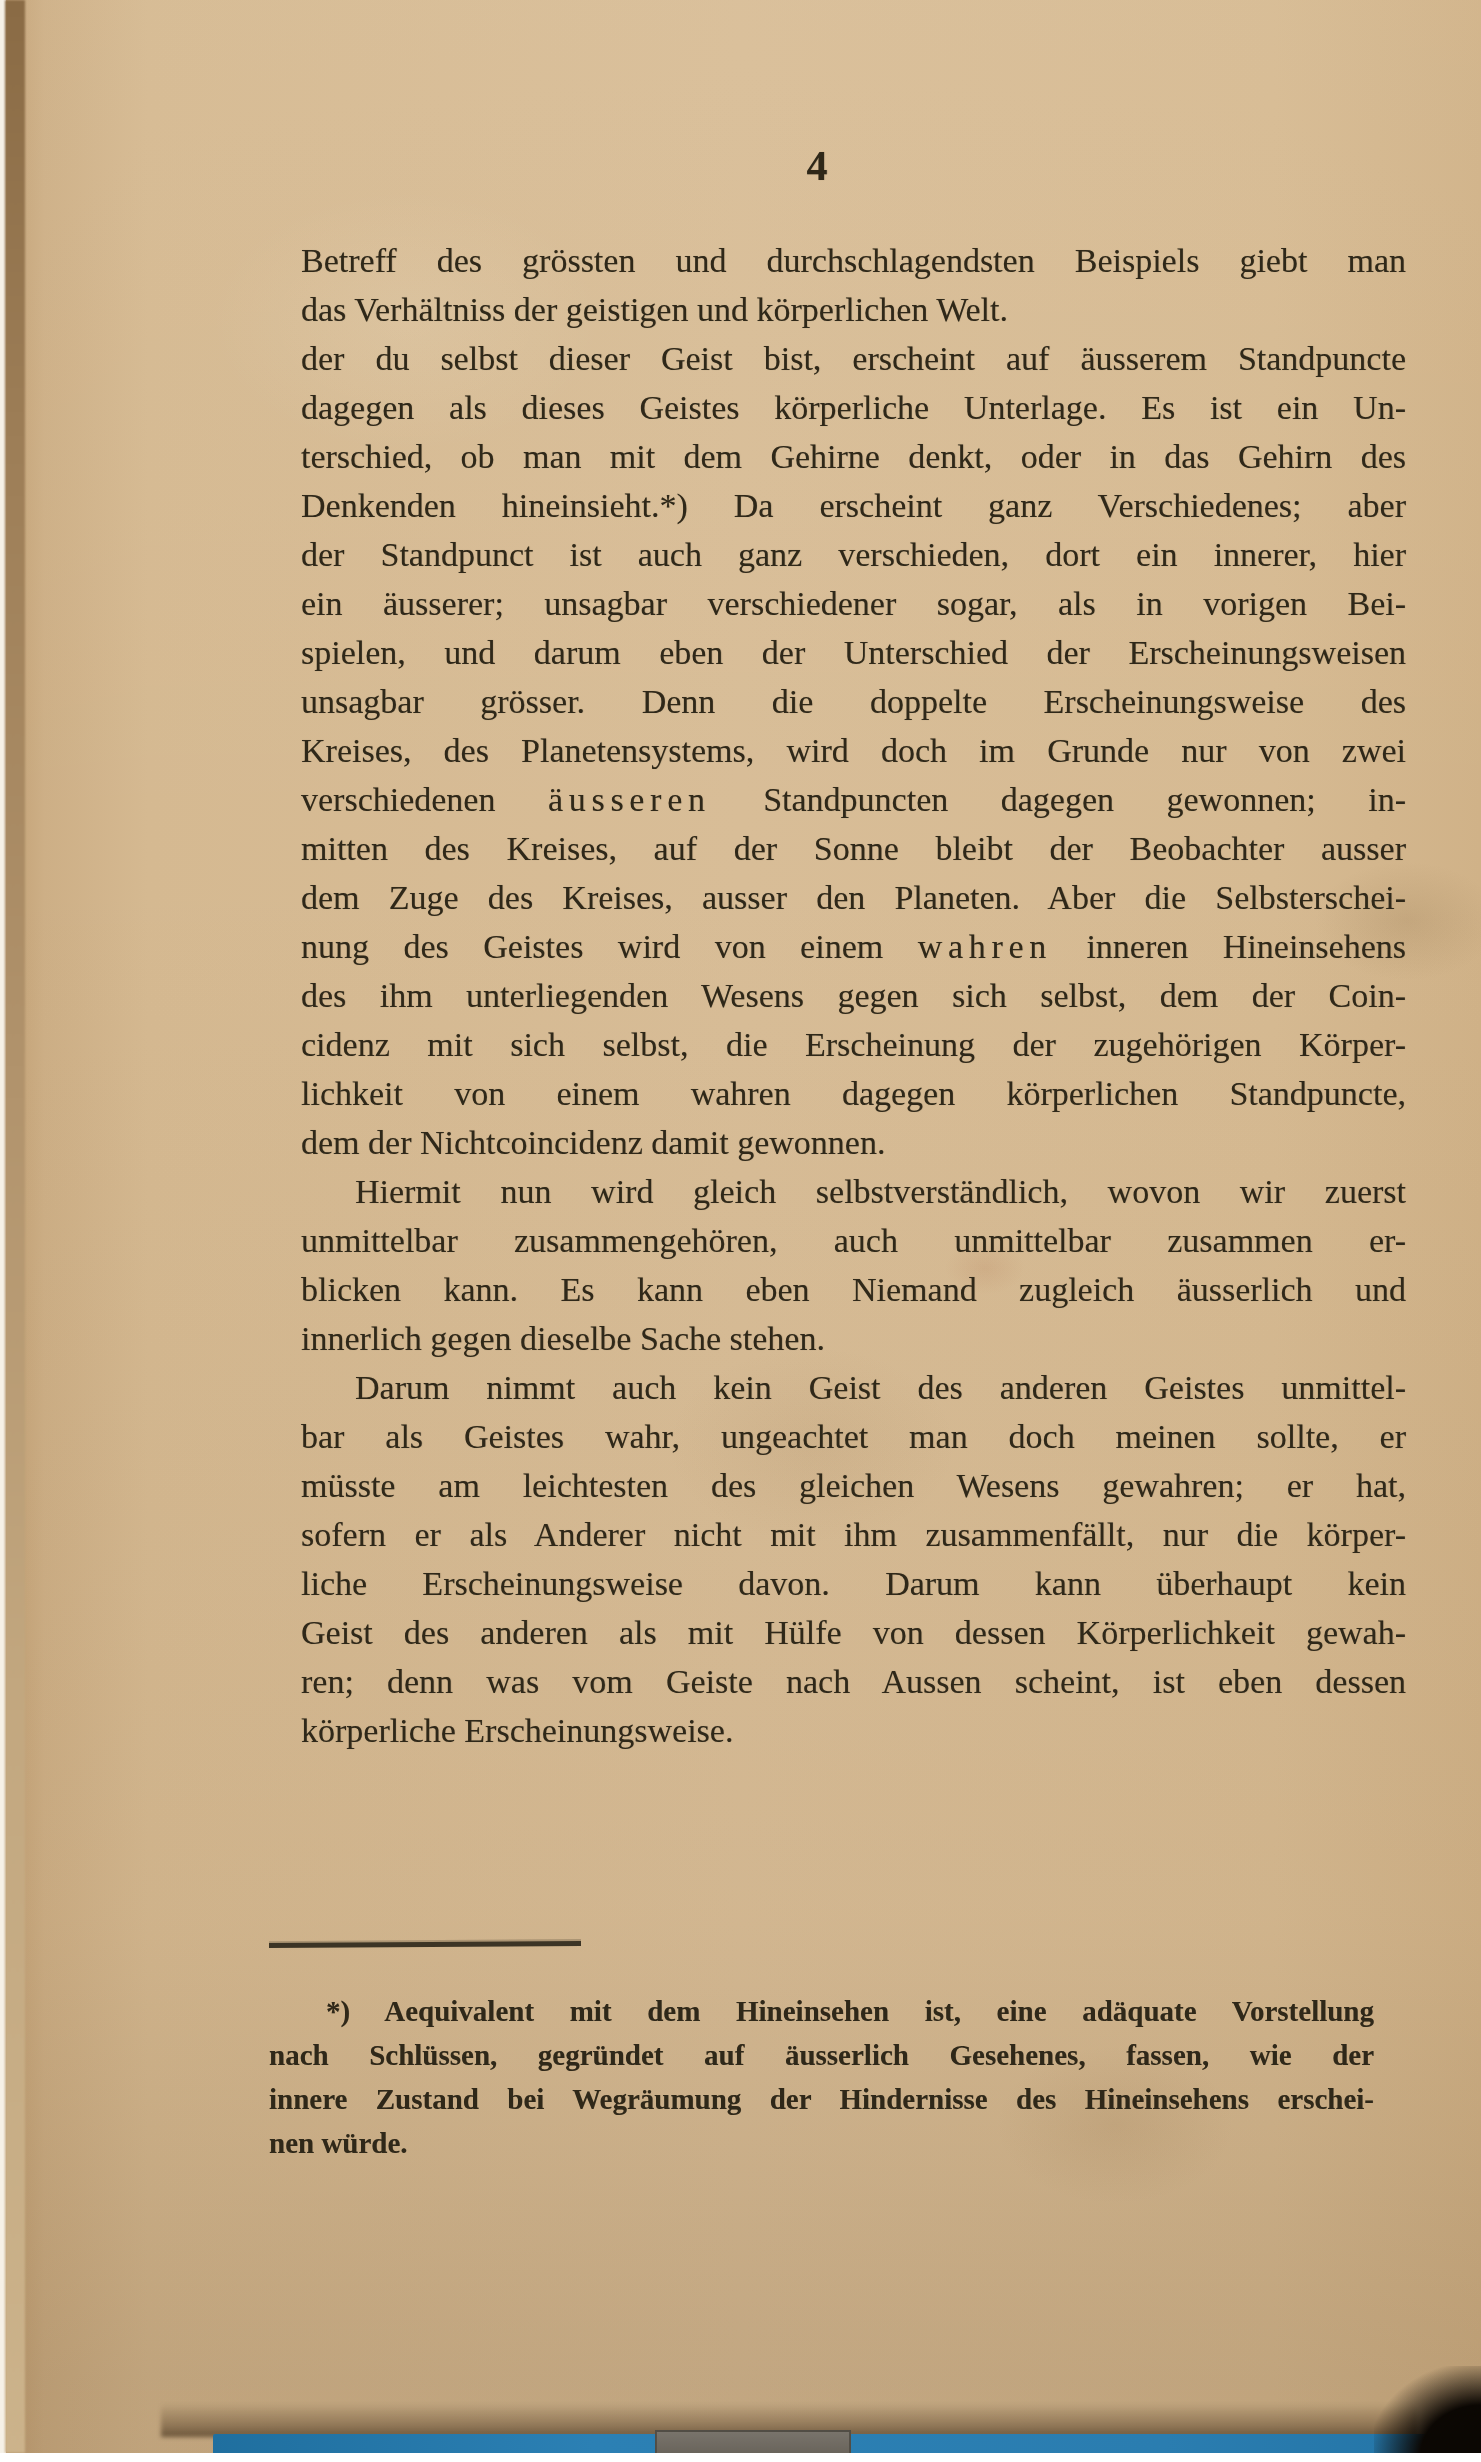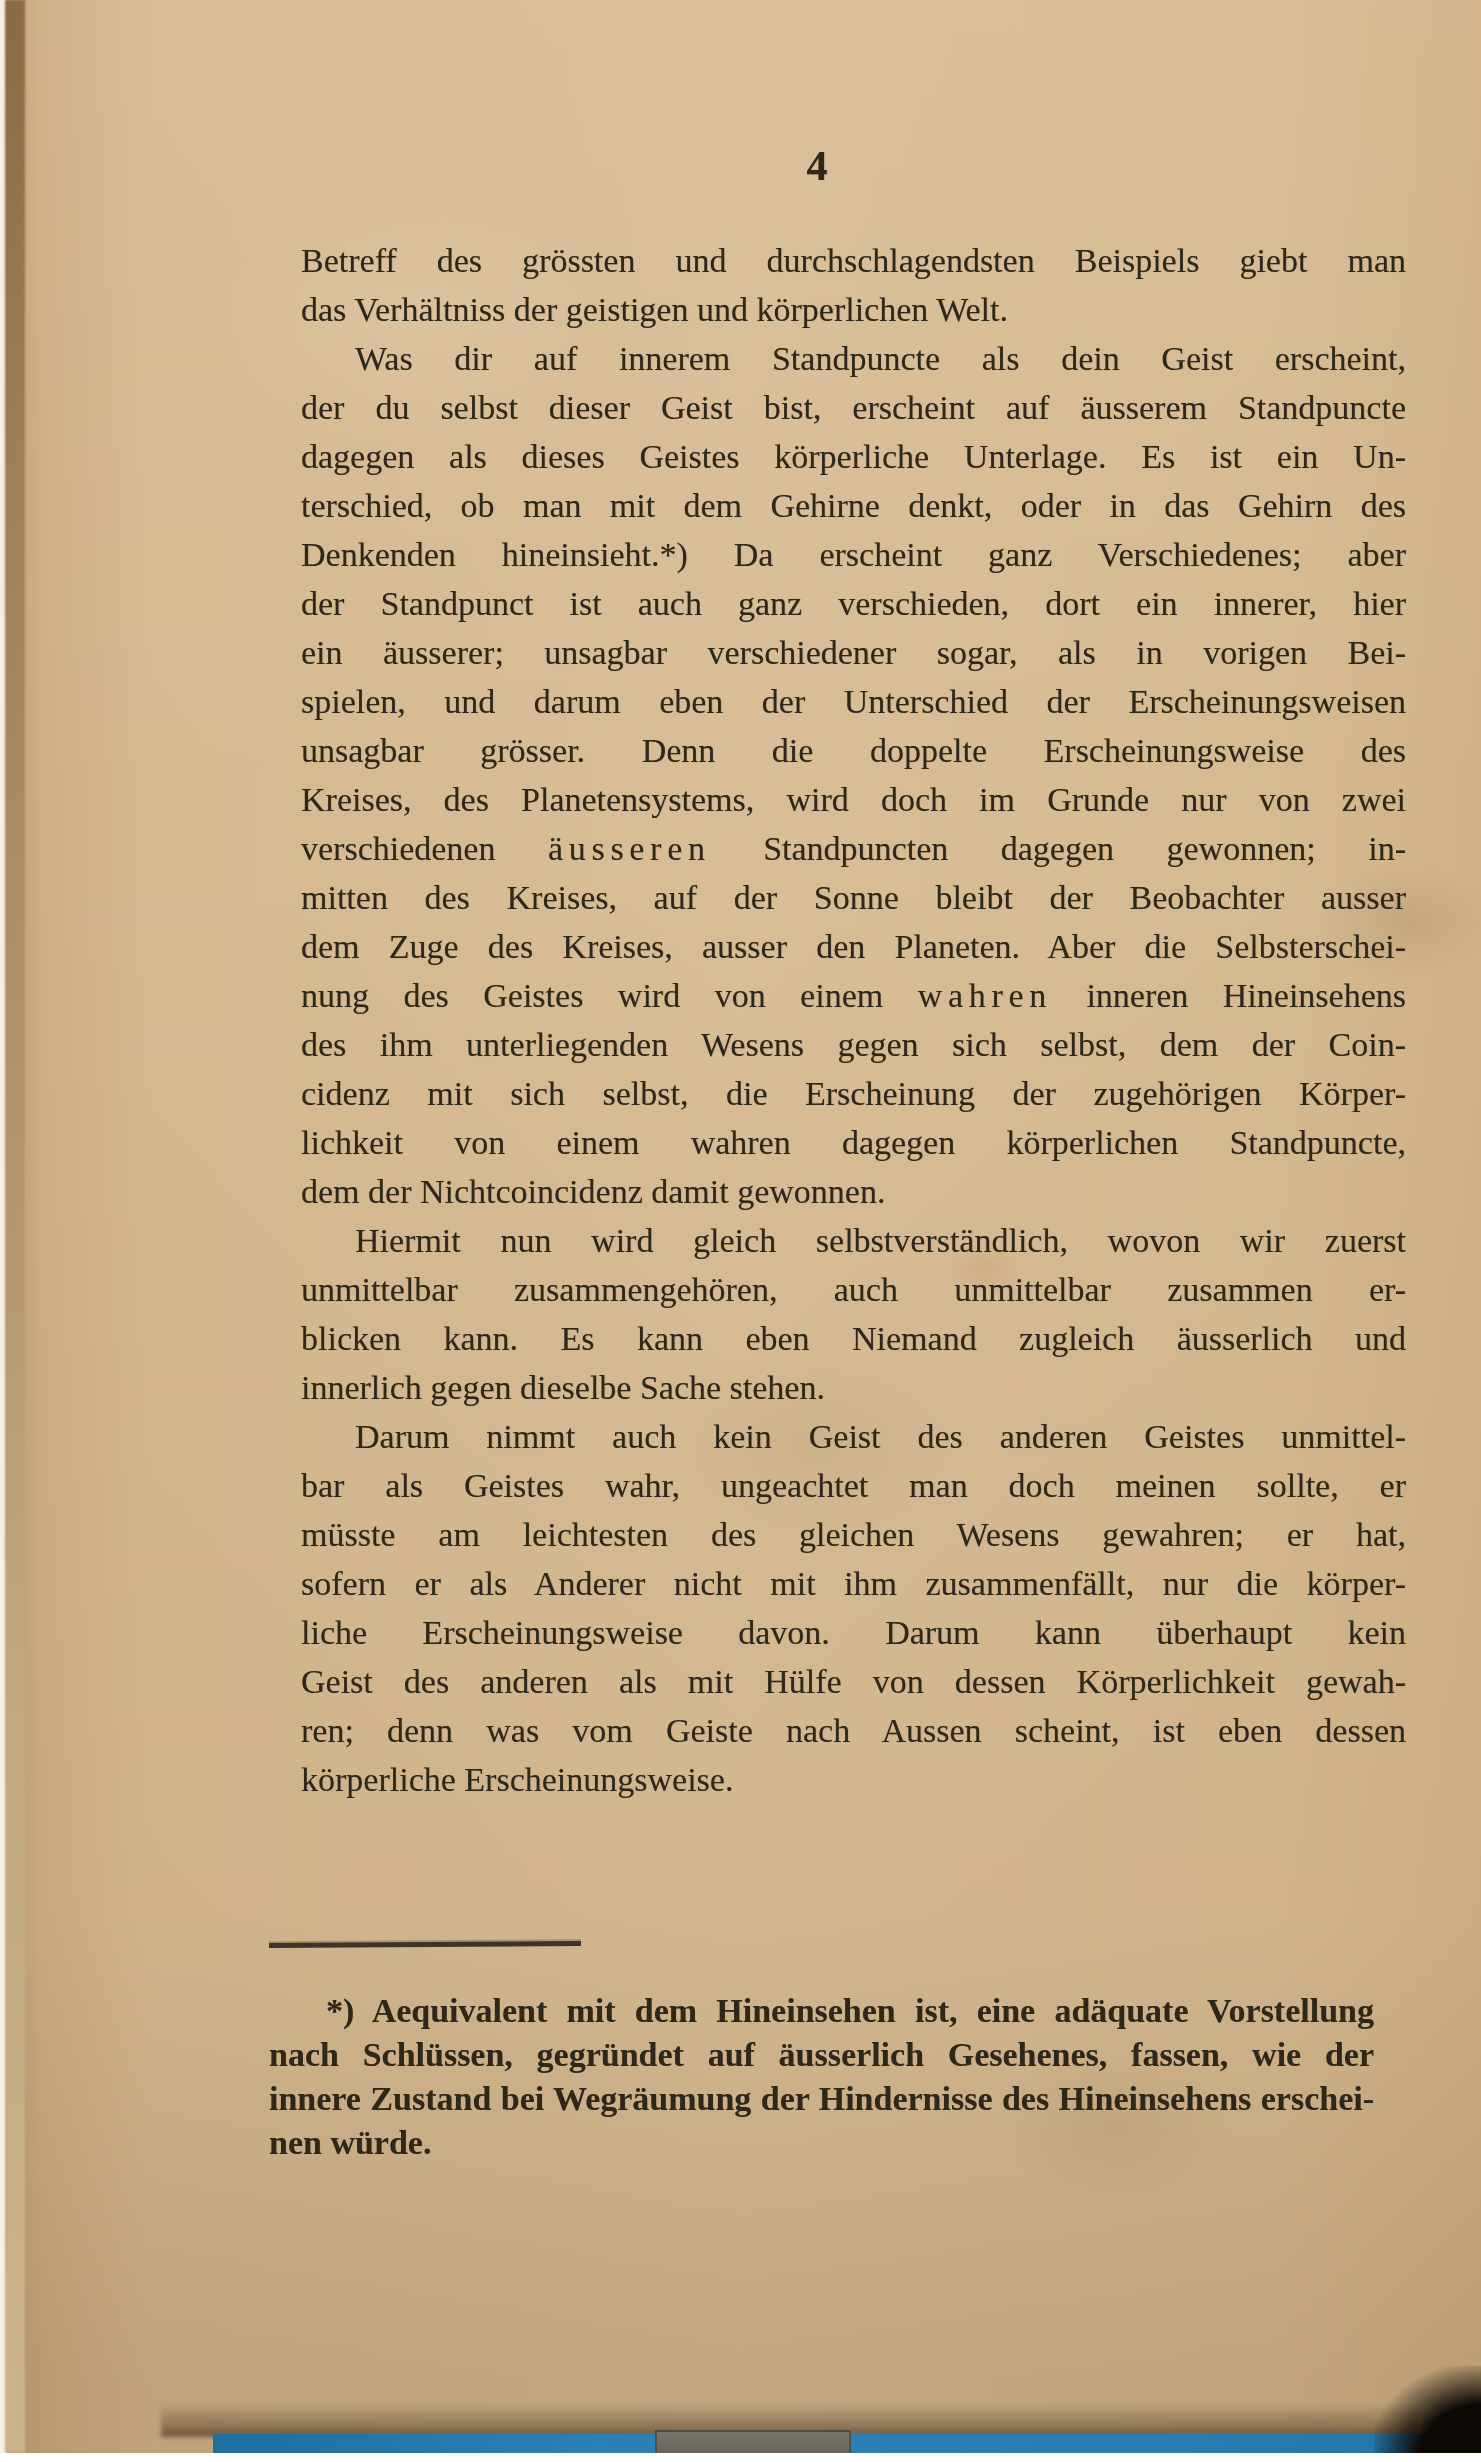--- a/index.html
+++ b/index.html
@@ -38,41 +38,40 @@
   .bodytext{position:absolute;left:269px;top:236px;width:1105px;color:var(--ink,#2f2819);
     font-size:34px;text-shadow:0.3px 0.3px 0.7px rgba(47,40,25,.35);margin-left:32px;}
   .tline{line-height:49px;text-align:justify;text-align-last:justify;}
   .tline.endline{text-align-last:left;}
   .tline.indent{text-indent:54px;}
   .sperr{letter-spacing:5.7px;}
   .footrule{position:absolute;left:269px;top:1942px;width:312px;height:4.7px;
     background:var(--rule,#3c3425);transform:rotate(-0.4deg);
     box-shadow:0 -1.9px 0 rgba(60,52,37,.25);}
   .footnote{position:absolute;left:269px;top:1989px;width:1105px;color:var(--ink,#2f2819);
-    font-size:34px;font-weight:bold;text-shadow:0.2px 0.2px 0.5px rgba(47,40,25,.3);}
+    font-size:29px;font-weight:bold;text-shadow:0.2px 0.2px 0.5px rgba(47,40,25,.3);}
   .fline{line-height:44px;text-align:justify;text-align-last:justify;}
   .fline.endline{text-align-last:left;}
   .fline.indent{text-indent:57px;}
 </style>
 </head>
 <body>
 
 <div class="stage">
   <div class="paper"></div>
   <div class="vignette"></div>
 
   <div class="edge-white-left"></div>
   <div class="edge-brown-left"></div>
 
   <div class="pagenum">4</div>
 
   <div class="bodytext">
       <div class="tline">Betreff des grössten und durchschlagendsten Beispiels giebt man</div>
       <div class="tline endline">das Verhältniss der geistigen und körperlichen Welt.</div>
-      <div class="tline indent">Was dir auf innerem Standpuncte als dein Geist erscheint,</div>
       <div class="tline">der du selbst dieser Geist bist, erscheint auf äusserem Standpuncte</div>
       <div class="tline">dagegen als dieses Geistes körperliche Unterlage. Es ist ein Un-</div>
       <div class="tline">terschied, ob man mit dem Gehirne denkt, oder in das Gehirn des</div>
       <div class="tline">Denkenden hineinsieht.*) Da erscheint ganz Verschiedenes; aber</div>
       <div class="tline">der Standpunct ist auch ganz verschieden, dort ein innerer, hier</div>
       <div class="tline">ein äusserer; unsagbar verschiedener sogar, als in vorigen Bei-</div>
       <div class="tline">spielen, und darum eben der Unterschied der Erscheinungsweisen</div>
       <div class="tline">unsagbar grösser. Denn die doppelte Erscheinungsweise des</div>
       <div class="tline">Kreises, des Planetensystems, wird doch im Grunde nur von zwei</div>
       <div class="tline"><span>verschiedenen </span><span class="sperr">äusseren</span><span> Standpuncten dagegen gewonnen; in-</span></div>

